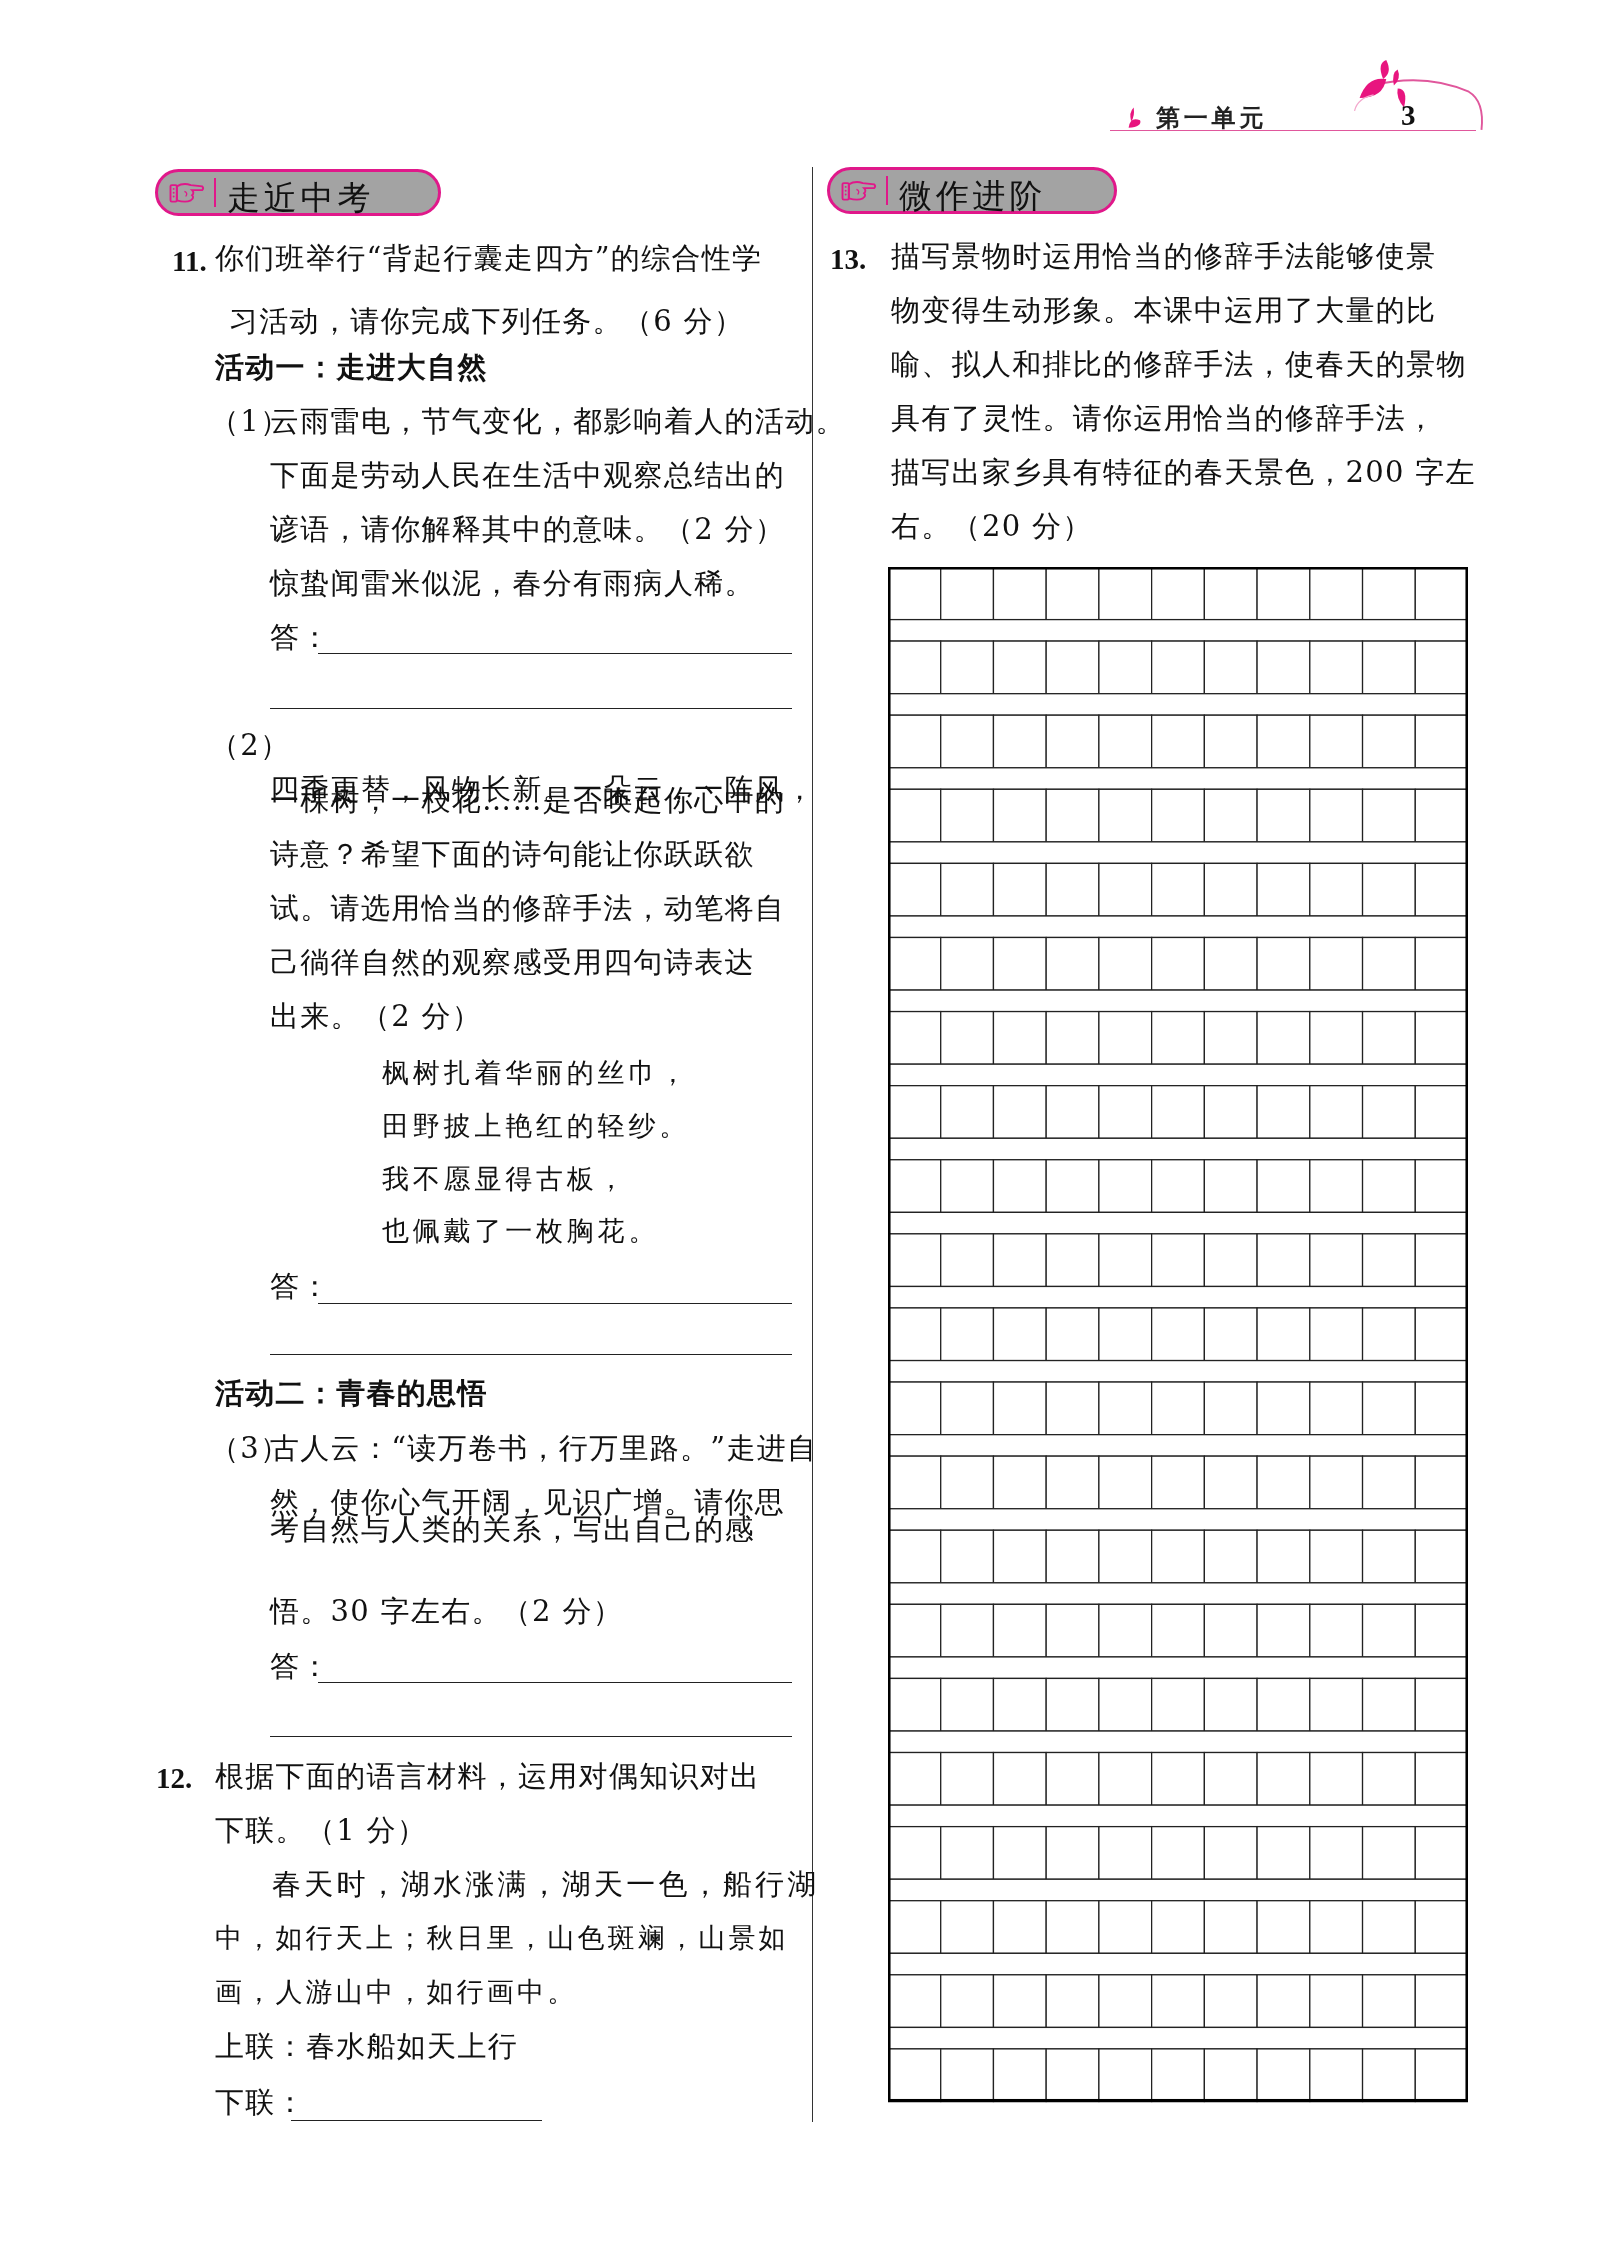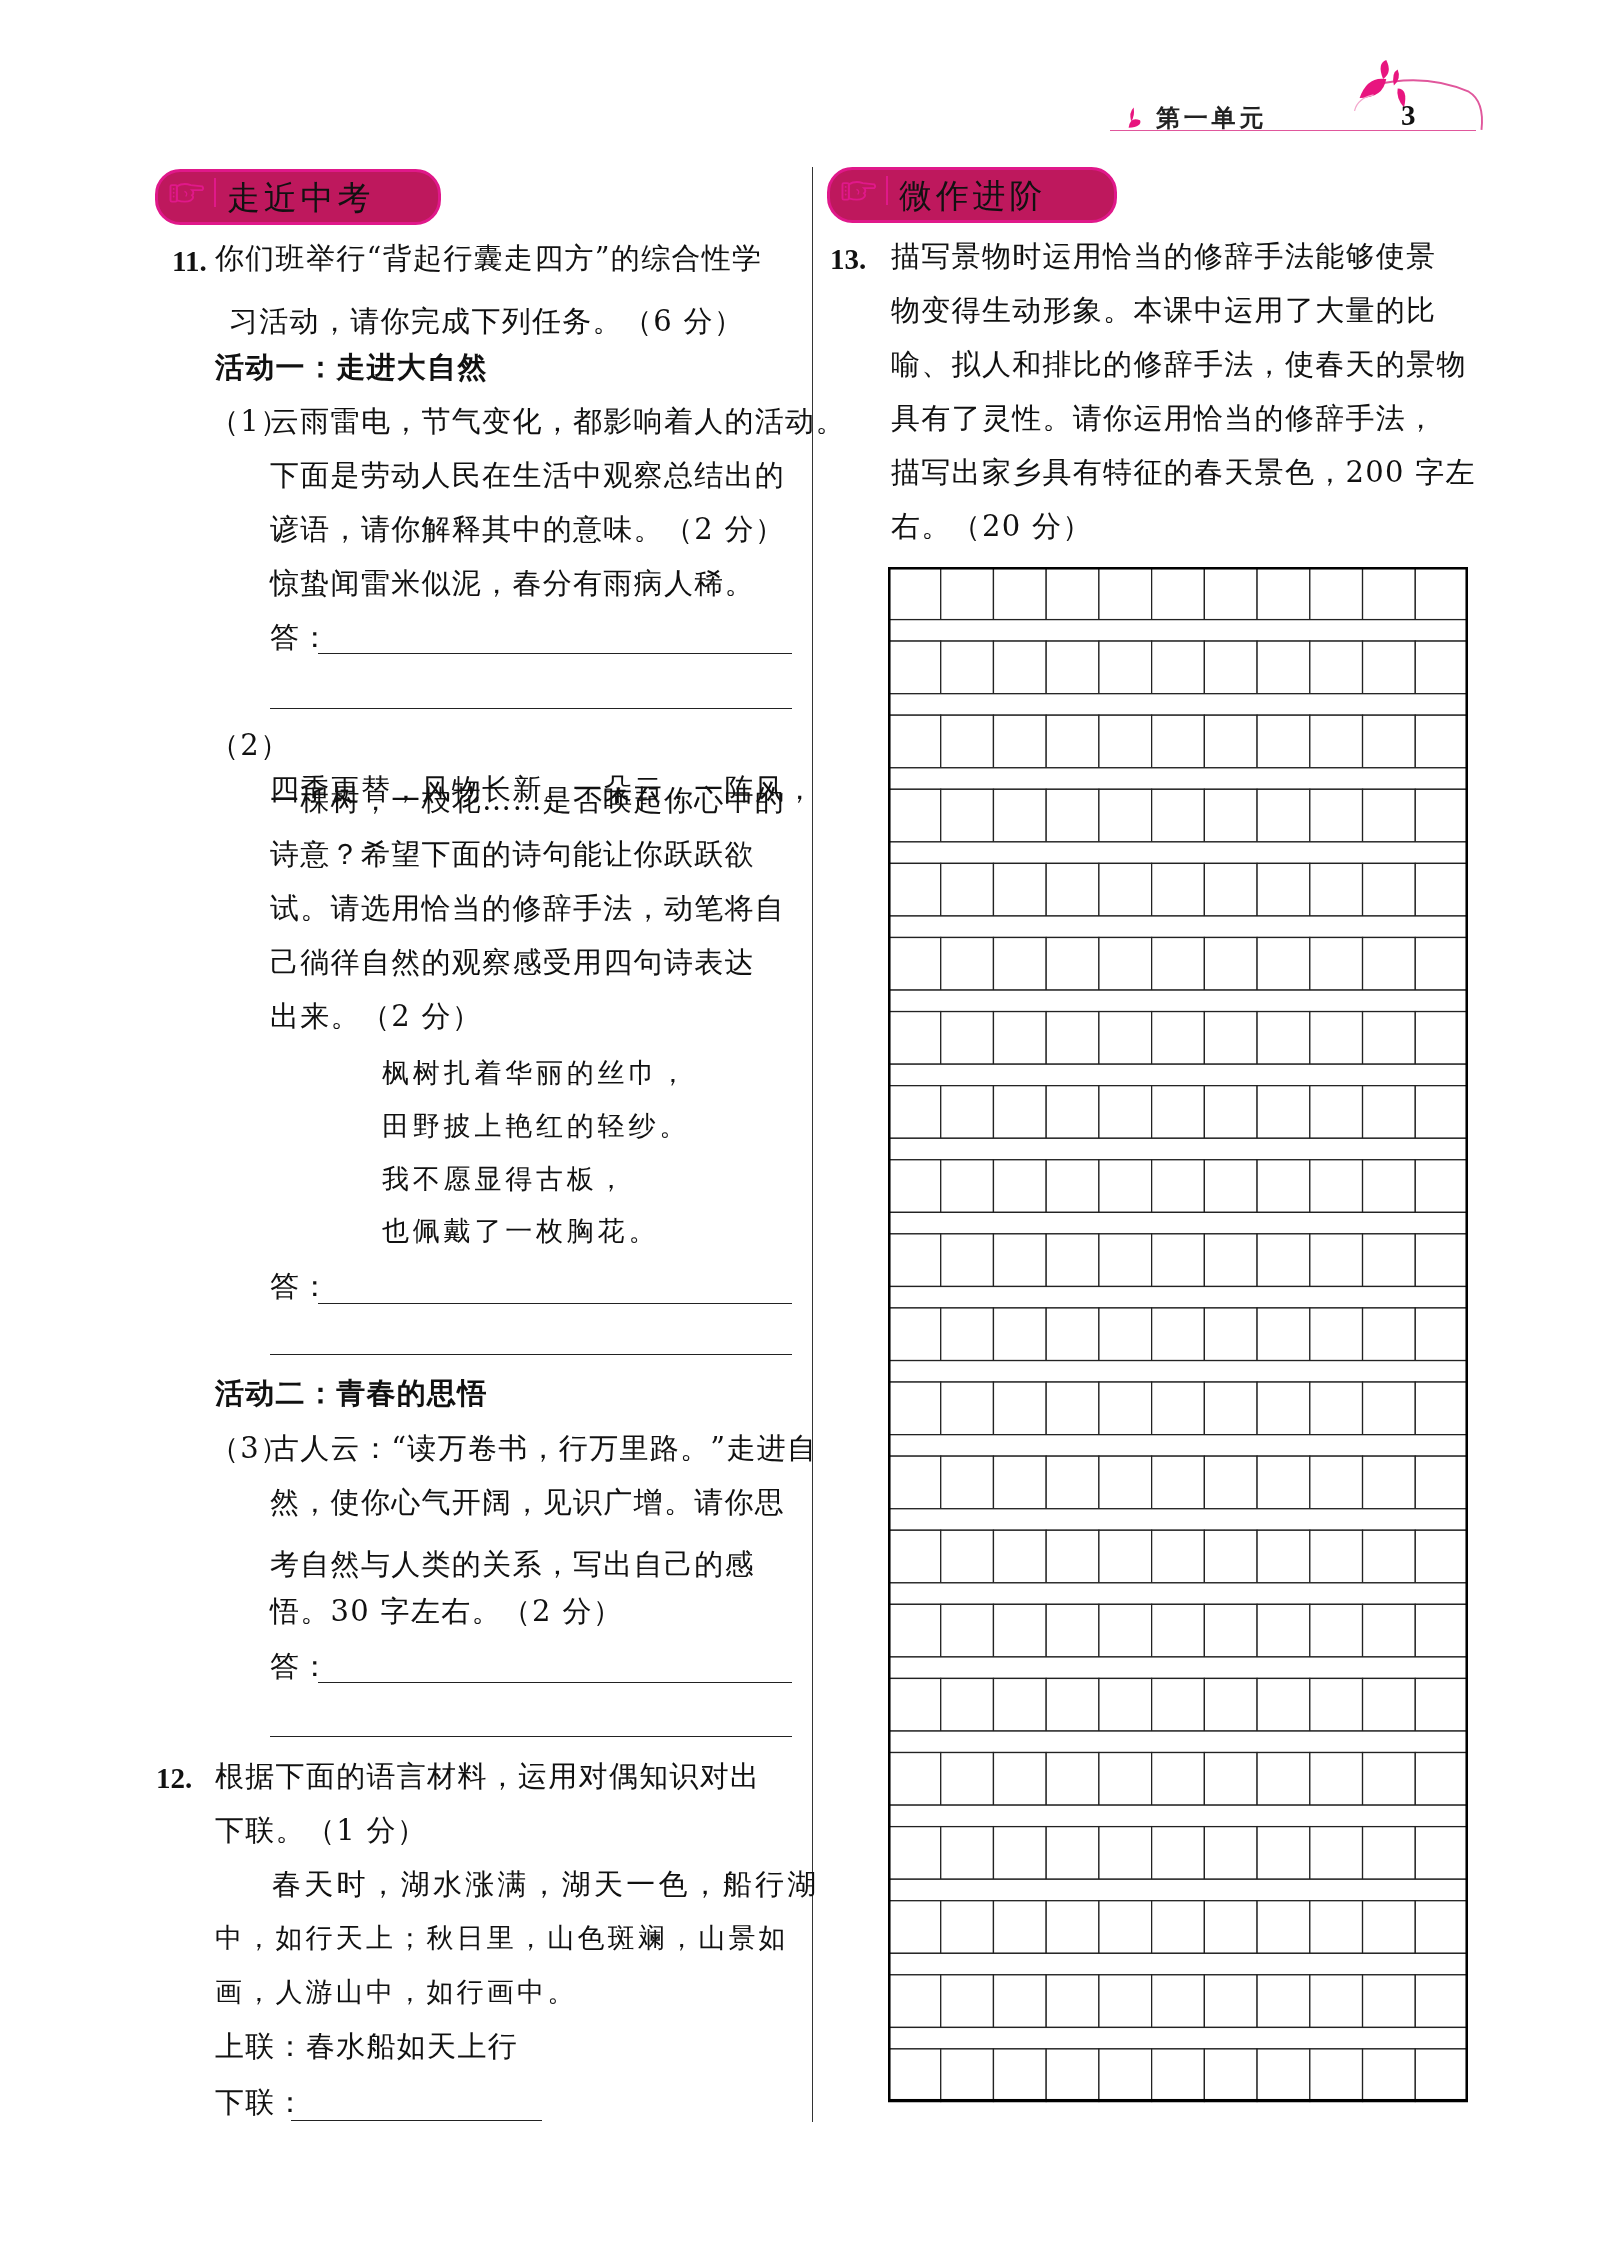--- a/index.html
+++ b/index.html
@@ -9,21 +9,21 @@
   .txt { font-size:29px; line-height:1; letter-spacing:1.3px; }
   .sans { font-family:"DejaVu Sans","Liberation Sans",sans-serif; }
   .bold { font-weight:bold; }
   .qnum { font-family:"Liberation Serif","DejaVu Serif",serif; font-weight:bold; font-size:29px; }
   .uline { position:absolute; height:0; border-top:1.6px solid #222; }
   
   .hdr-line { position:absolute; left:1110px; top:130px; width:366px; height:0; border-top:1.9px solid #e0579c; }
   .hdr-title { font-family:"DejaVu Sans","Liberation Sans",sans-serif; font-weight:bold; font-size:24px; color:#222; letter-spacing:3.8px; }
   .hdr-page { font-family:"Liberation Serif","DejaVu Serif",serif; font-weight:bold; font-size:29px; }
   
-  .badge { position:absolute; height:56px; background:#be185d; border:3.2px solid #e0188a; border-radius:25.4px; box-sizing:border-box; }
+  .badge { position:absolute; height:47px; background:#a3a3a3; border:3.2px solid #e0188a; border-radius:25.4px; box-sizing:border-box; }
   .badge .hand { position:absolute; left:11.4px; top:7.6px; width:36px; height:25.4px; }
   .badge .sep { position:absolute; left:56px; top:6.4px; width:1.9px; height:29px; background:#e0188a; }
   .badge .label { position:absolute; left:69px; top:3.8px; font-family:"DejaVu Sans","Liberation Sans",sans-serif; font-size:33px; letter-spacing:3.8px; color:#111; }
   
   .vdiv { position:absolute; left:812px; top:167px; width:0; height:1955px; border-left:1.3px solid #333; }
   
   #grid { position:absolute; left:888px; top:567px; width:580px; height:1556px; }
   #grid svg { width:100%; height:100%; display:block; }
   .flower { position:absolute; }
 </style>
@@ -101,21 +101,21 @@
 <div class="abs txt" style="left:382px; top:1217px; font-size:27px; letter-spacing:3.8px;">也佩戴了一枚胸花。</div>
 <div class="abs txt" style="left:270px; top:1272px;">答：</div>
 <div class="uline" style="left:318px; top:1303px; width:474px;"></div>
 <div class="uline" style="left:270px; top:1354px; width:522px;"></div>
 
 <div class="abs txt sans bold" style="left:215px; top:1379px;">活动二：青春的思悟</div>
 
 <div class="abs txt" style="left:210px; top:1434px;">（3）</div>
 <div class="abs txt" style="left:270px; top:1434px;">古人云：“读万卷书，行万里路。”走进自</div>
 <div class="abs txt" style="left:270px; top:1488px;">然，使你心气开阔，见识广增。请你思</div>
-<div class="abs txt" style="left:270px; top:1550px;text-align:right;">考自然与人类的关系，写出自己的感</div>
+<div class="abs txt" style="left:270px; top:1515px;text-align:right;">考自然与人类的关系，写出自己的感</div>
 <div class="abs txt" style="left:270px; top:1597px;">悟。30 字左右。（2 分）</div>
 <div class="abs txt" style="left:270px; top:1652px;">答：</div>
 <div class="uline" style="left:318px; top:1682px; width:474px;"></div>
 <div class="uline" style="left:270px; top:1736px; width:522px;"></div>
 
 <div class="abs qnum" style="left:156px; top:1762px;">12.</div>
 <div class="abs txt" style="left:215px; top:1762px;">根据下面的语言材料，运用对偶知识对出</div>
 <div class="abs txt" style="left:215px; top:1816px;">下联。（1 分）</div>
 <div class="abs txt" style="left:272px; top:1870px; font-size:29px; letter-spacing:3.2px;">春天时，湖水涨满，湖天一色，船行湖</div>
 <div class="abs txt" style="left:215px; top:1924px; font-size:27px; letter-spacing:3.2px;">中，如行天上；秋日里，山色斑斓，山景如</div>

